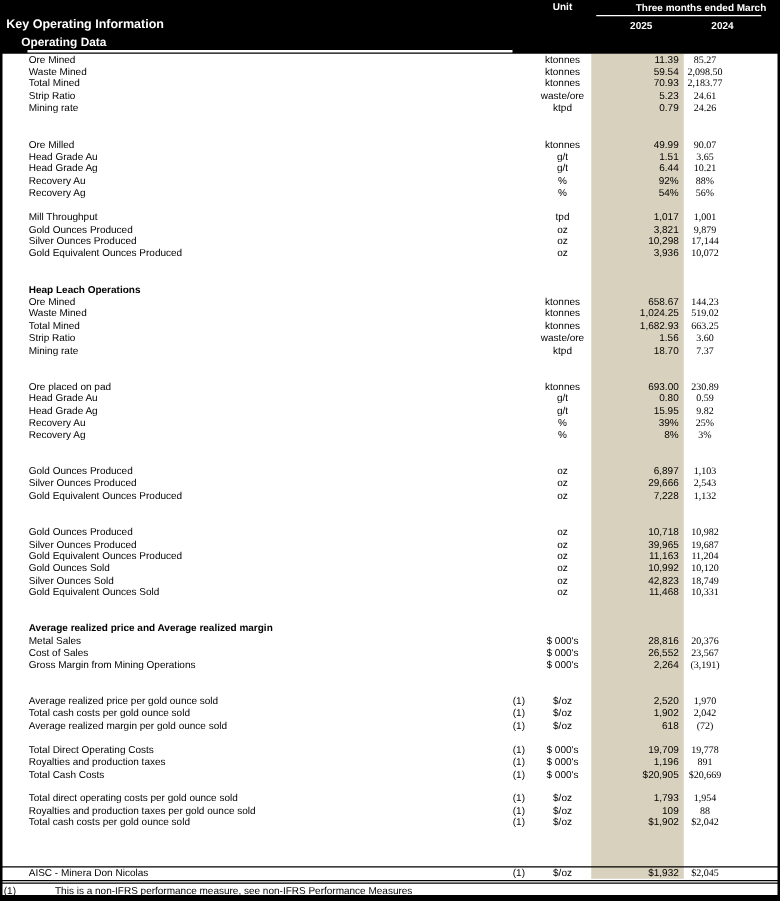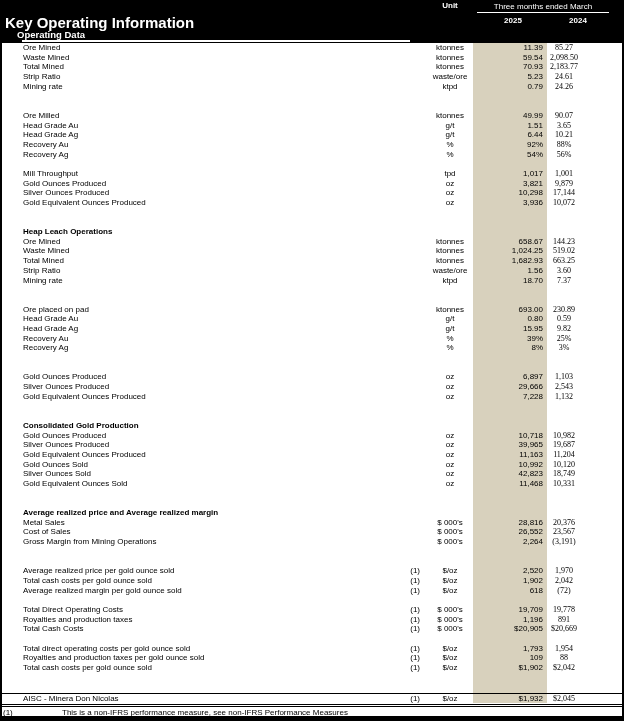--- a/index.html
+++ b/index.html
@@ -11,25 +11,25 @@
     color:#000;
     font-family:"Liberation Sans", sans-serif;
     overflow:hidden;
     margin:0 auto;
   }
   .edge-left  { position:absolute; left:0; top:0; width:2px; height:721px; background:#000; z-index:20; }
   .edge-right { position:absolute; right:0; top:0; width:2px; height:721px; background:#000; z-index:20; }
 
   
   .header { position:absolute; left:0; top:0; width:624px; height:43px; background:#000; color:#fff; z-index:5; }
-  .title    { position:absolute; left:5px;  top:14px; font-size:15px;  font-weight:bold; white-space:nowrap; }
+  .title    { position:absolute; left:5px;  top:14px; font-size:10px;  font-weight:bold; white-space:nowrap; }
   .subtitle { position:absolute; left:17px; top:29px; font-size:9.5px; font-weight:bold; white-space:nowrap; }
   .subtitle-underline { position:absolute; left:22px; top:40px; width:388px; height:1.5px; background:#fff; }
   .unit-label    { position:absolute; left:424px; top:1px; width:52px;  text-align:center; font-size:8px; font-weight:bold; }
-  .period-label  { position:absolute; left:473px; top:2px;  width:140px; text-align:center; font-size:8px; font-weight:normal; white-space:nowrap; }
+  .period-label  { position:absolute; left:473px; top:2px;  width:140px; text-align:right; font-size:8px; font-weight:bold; white-space:nowrap; }
   .period-underline { position:absolute; left:477px; top:11.5px; width:132px; height:1px; background:#fff; }
   .year-2025 { position:absolute; left:482px; top:16px; width:62px; text-align:center; font-size:8px; font-weight:bold; }
   .year-2024 { position:absolute; left:546px; top:16px; width:64px; text-align:center; font-size:8px; font-weight:bold; }
 
   
   .beige-col { position:absolute; left:473px; top:43px; width:74px; height:660px; background:#d8d1bd; z-index:1; }
 
   
   .body { position:absolute; left:0; top:43px; width:624px; z-index:2; }
   .row  { position:relative; height:9.7px; font-size:8px; line-height:9.8px; white-space:nowrap; }
@@ -42,21 +42,21 @@
 
   
   .aisc-topline { position:absolute; left:0; top:693px; width:624px; height:1px; background:#000; z-index:3; }
   .aisc-row { position:absolute; left:0; top:694px; width:533px; height:9.7px;
               font-size:8px; line-height:9.8px; white-space:nowrap; z-index:3; }
   .double-rule { position:absolute; left:0; top:704px; width:624px; height:3px;
                  border-top:1px solid #000; border-bottom:1px solid #000; z-index:3; }
   .footnote { position:absolute; left:0; top:707.5px; width:624px; height:9px;
               font-size:8px; line-height:9.5px; white-space:nowrap; z-index:3; }
   .footnote-marker { position:absolute; left:3px;  top:0; }
-  .footnote-text   { position:absolute; left:62px; top:0; }
+  .footnote-text   { position:absolute; left:44px; top:0; }
   .bottom-bar { position:absolute; left:0; top:716px; width:624px; height:5px; background:#000; z-index:20; }
 </style>
 </head>
 <body>
 
 <div class="page">
 
   <div class="edge-left"></div>
   <div class="edge-right"></div>
 
@@ -243,23 +243,20 @@
         <span class="cell-v2024">2,543</span>
       </div>
       <div class="row">
         <span class="cell-label">Gold Equivalent Ounces Produced</span>
         <span class="cell-unit">oz</span>
         <span class="cell-v2025">7,228</span>
         <span class="cell-v2024">1,132</span>
       </div>
       <div class="row"></div>
       <div class="row"></div>
-      <div class="row section">
-        <span class="cell-label">Consolidated Gold Production</span>
-      </div>
       <div class="row">
         <span class="cell-label">Gold Ounces Produced</span>
         <span class="cell-unit">oz</span>
         <span class="cell-v2025">10,718</span>
         <span class="cell-v2024">10,982</span>
       </div>
       <div class="row">
         <span class="cell-label">Silver Ounces Produced</span>
         <span class="cell-unit">oz</span>
         <span class="cell-v2025">39,965</span>

